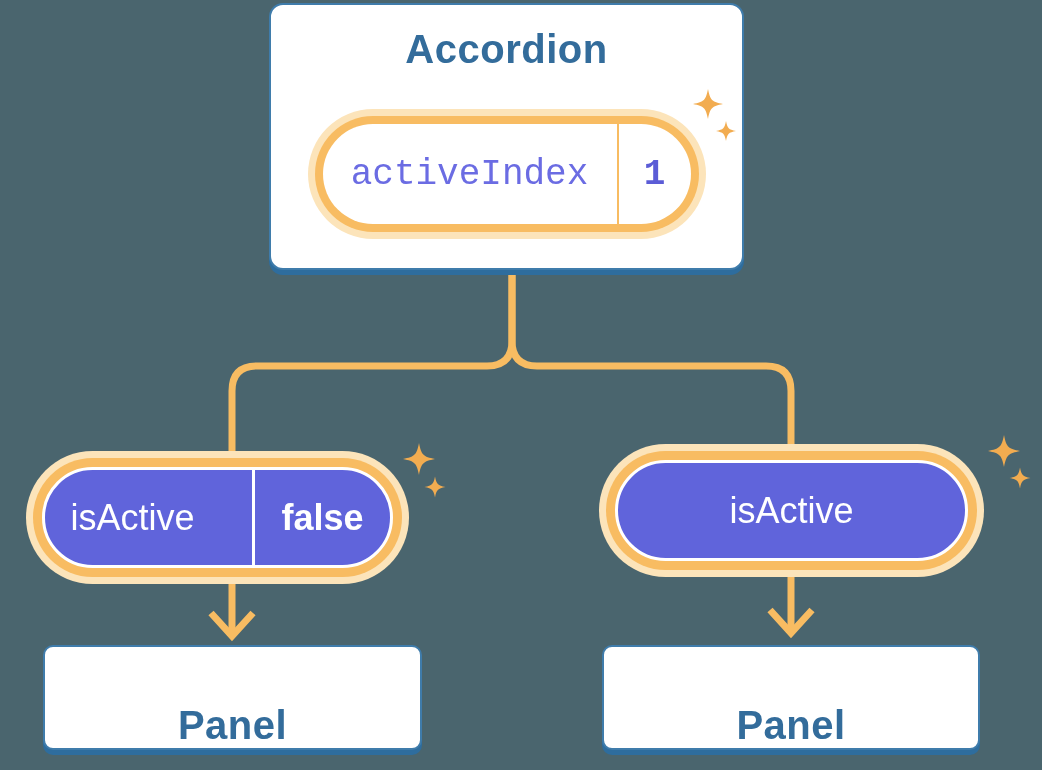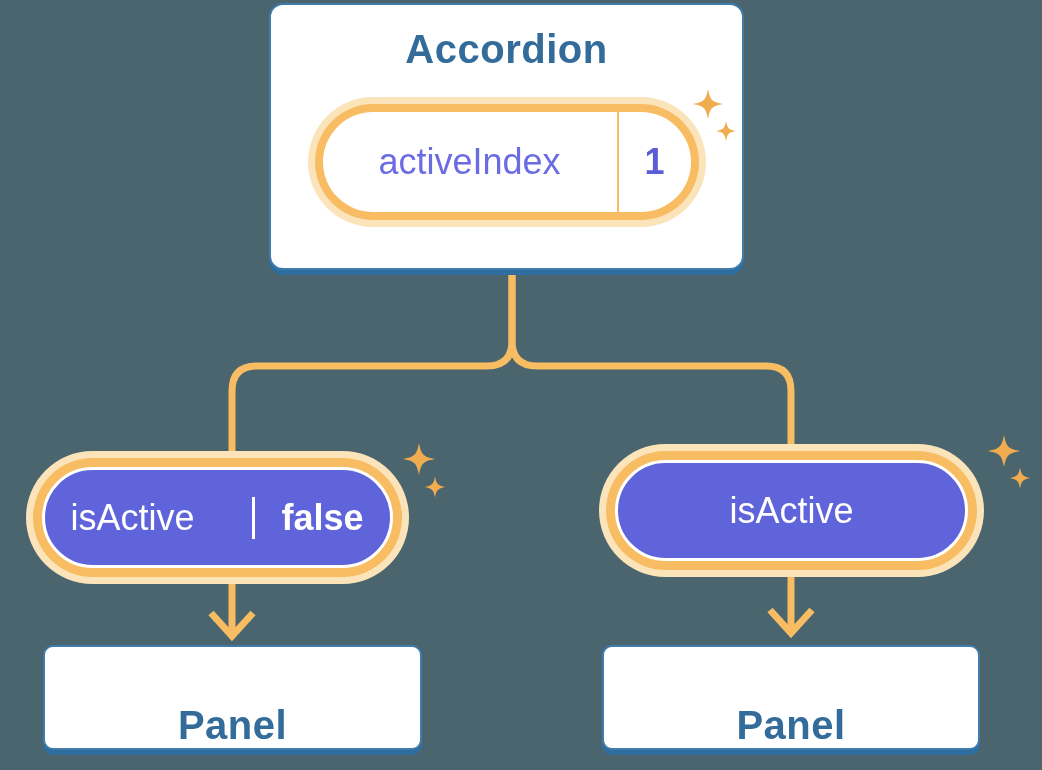--- a/index.html
+++ b/index.html
@@ -22,32 +22,32 @@
   .card{
     position:absolute; z-index:2; background:var(--card-bg);
     border:2px solid var(--card-border); box-shadow:0 5px 0 var(--card-shadow); box-sizing:border-box;
   }
   .accordion-card{
     left:269px; top:3px; width:475px; height:267px; border-radius:14px;
     display:flex; flex-direction:column; align-items:center;
   }
   .accordion-title{margin-top:22px; font-size:40px; font-weight:600; color:var(--heading-text); letter-spacing:.5px;}
   .state-pill{
-    margin-top:40px; width:368px; height:100px; background:var(--card-bg); border-radius:60px;
+    margin-top:52px; width:368px; height:100px; background:var(--card-bg); border-radius:60px;
     box-shadow:0 0 0 8px var(--connector-orange), 0 0 0 15px var(--orange-glow);
-    display:flex; overflow:hidden;
+    display:flex; overflow:hidden;font-family:Liberation Mono, monospace;
   }
   .state-pill .seg-label{flex:1; display:flex; align-items:center; justify-content:center; font-size:36px; color:var(--state-label-text);}
   .state-pill .seg-value{width:72px; border-left:2px solid var(--connector-orange); display:flex; align-items:center; justify-content:center; font-size:36px; font-weight:700; color:var(--state-value-text);}
 
   .prop-pill{
     position:absolute; z-index:2; box-sizing:border-box;
     background:var(--prop-pill-bg); border:3px solid #fff; border-radius:60px;
     box-shadow:0 0 0 9px var(--connector-orange), 0 0 0 16px var(--orange-glow);
-    display:flex; color:var(--prop-pill-text); overflow:hidden;align-items:center;
+    display:flex; color:var(--prop-pill-text); overflow:hidden;
   }
   .prop-pill .seg-label{flex:1; display:flex; align-items:center; justify-content:center; font-size:36px;}
   .prop-pill .seg-value{border-left:3px solid #fff; display:flex; align-items:center; justify-content:center; font-size:36px; font-weight:700;margin-left:32px;}
   .pill-false{left:42px; top:467px; width:351px; height:101px;}
   .pill-false .seg-value{width:135px;}
   .pill-true{left:615px; top:460px; width:353px; height:101px;}
   .pill-true .seg-value{width:138px;}
 
   .panel{border-radius:10px; display:flex; align-items:flex-end; justify-content:center; font-size:40px; font-weight:600; color:var(--heading-text); letter-spacing:.5px;}
   .panel-left{left:43px; top:645px; width:379px; height:105px;}

